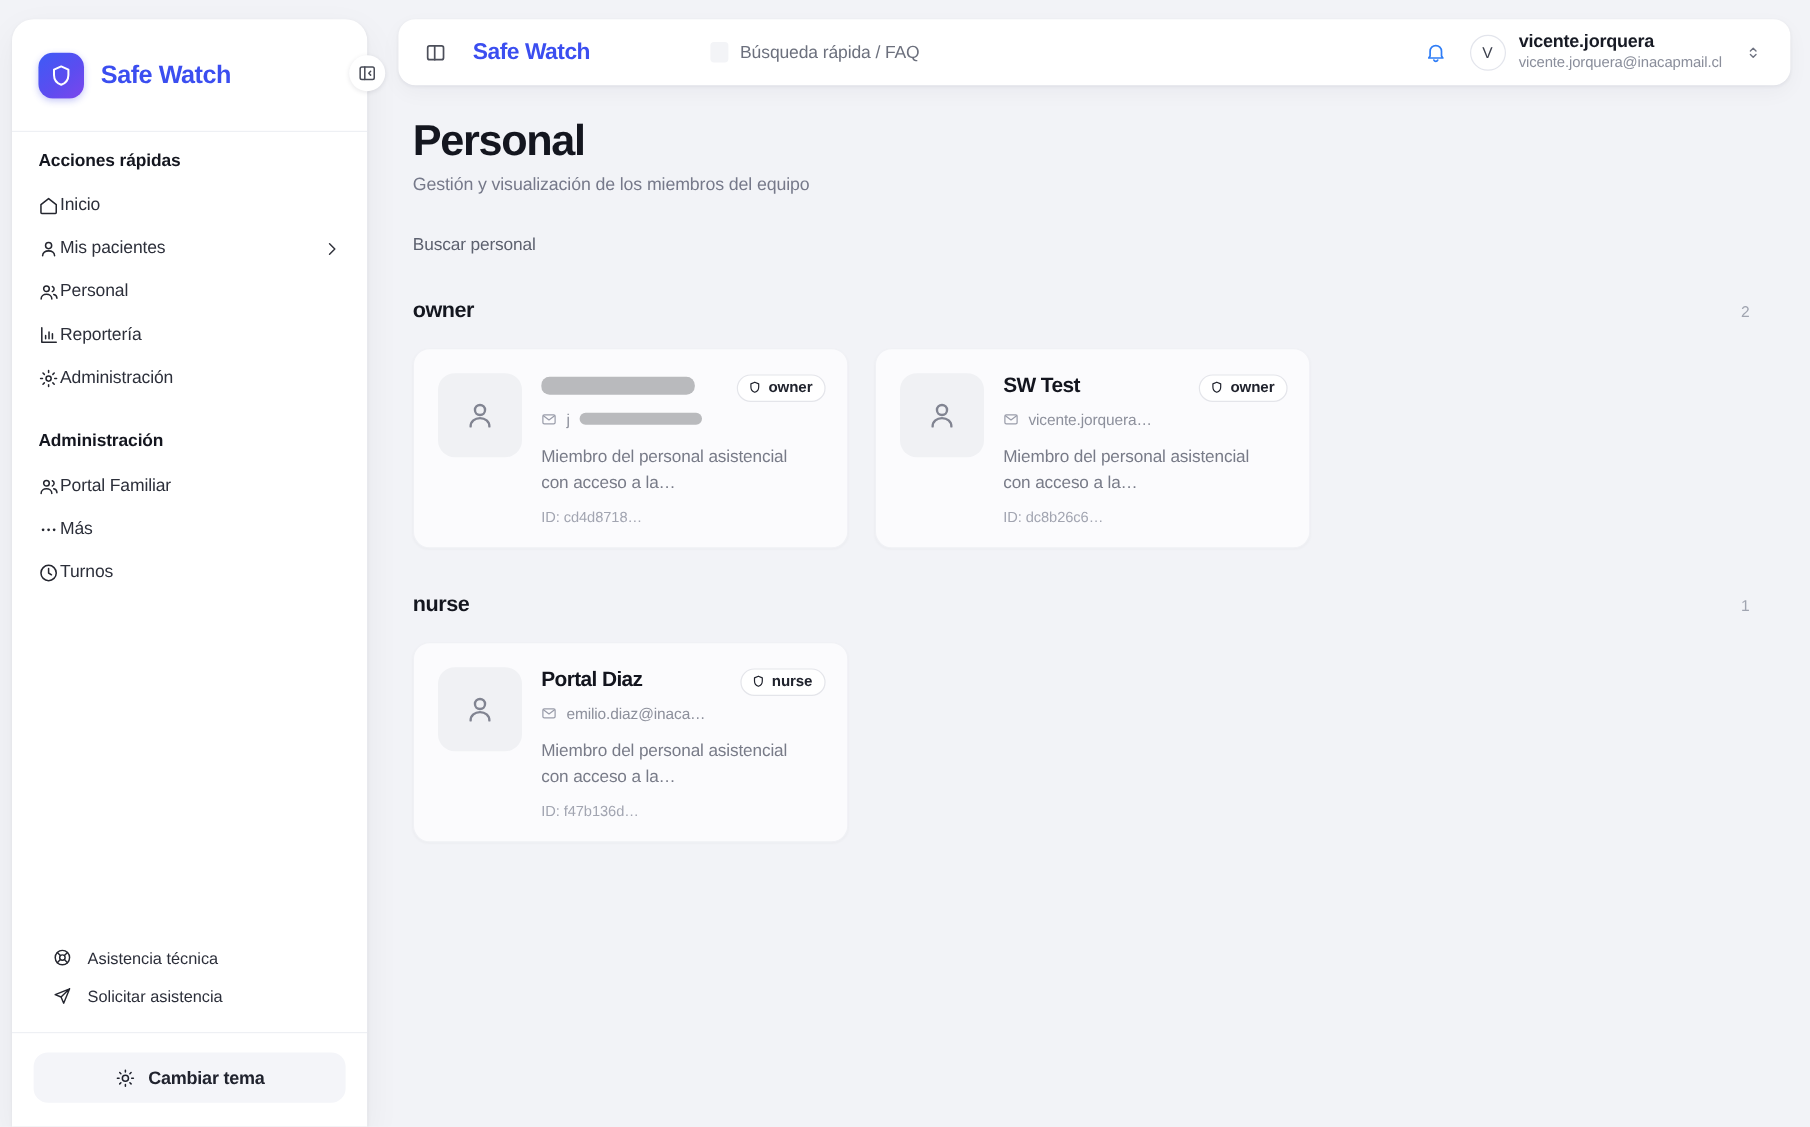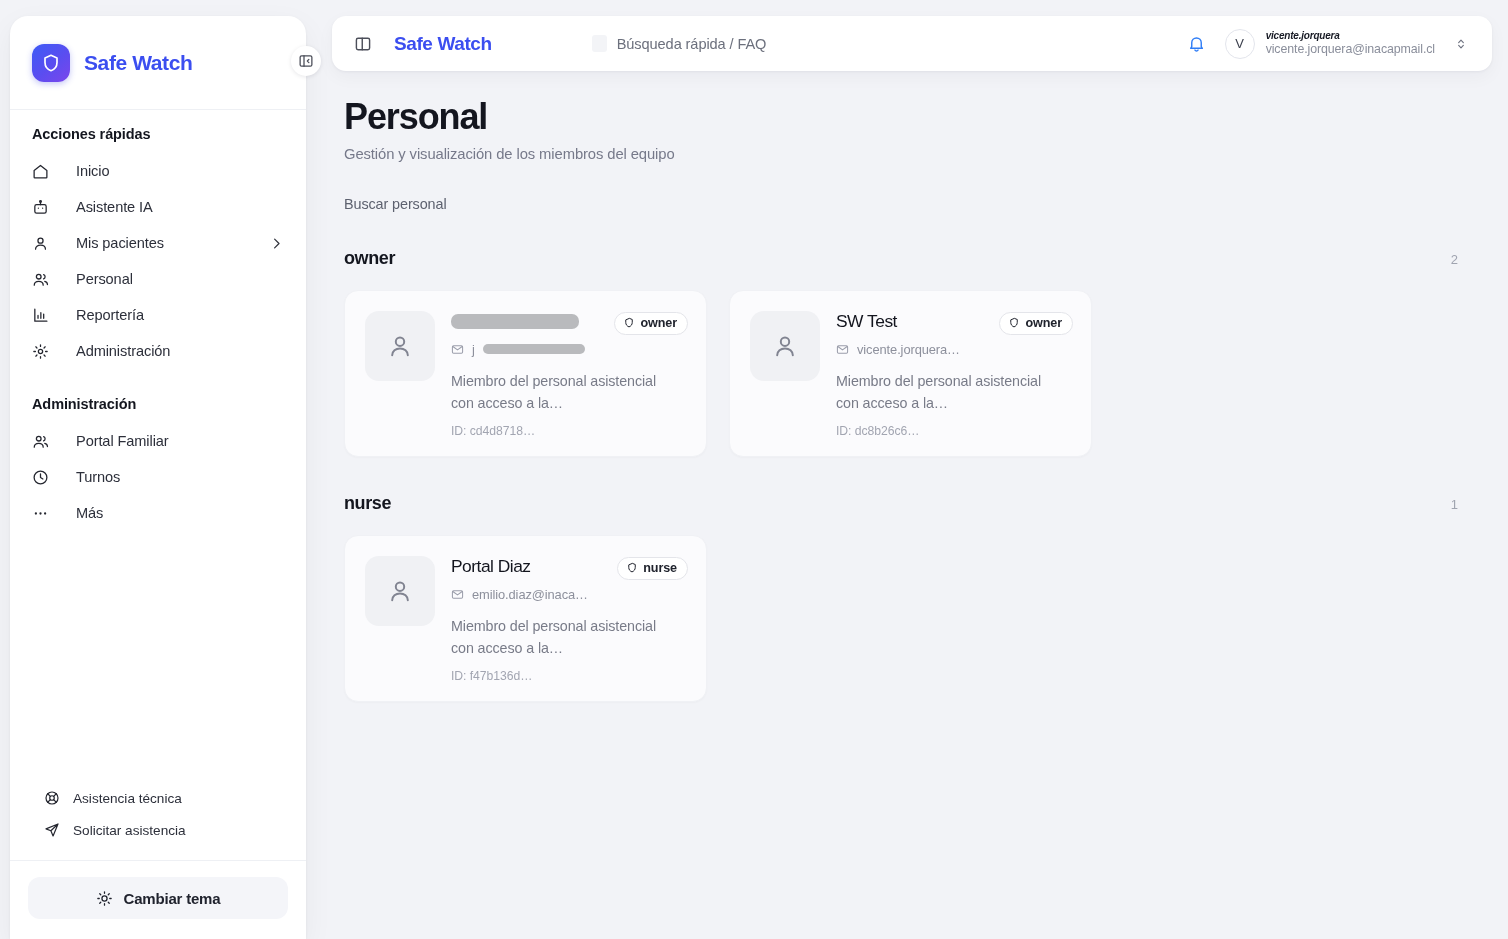--- a/index.html
+++ b/index.html
@@ -60,21 +60,21 @@
   .nav-scroll { flex: 1 1 auto; padding: 16px 0 0 0; overflow: hidden; }
 
   .nav-group-title {
     font-size: 14.5px; font-weight: 700; color: #14161f;
     padding: 0 22px; margin-bottom: 11px;
     letter-spacing: -.1px;
   }
   .nav-group + .nav-group { margin-top: 27px; }
 
   .nav-item {
-    display: flex; align-items: center; gap: 27px;
+    display: flex; align-items: center; gap: 1px;
     height: 36px; padding: 0 22px;
     color: #2c2f3a; font-size: 14.6px;
     cursor: pointer; position: relative;
     letter-spacing: -.1px;
   }
   .nav-item .ic { width: 17px; height: 17px; flex: 0 0 auto; display: flex; align-items: center; justify-content: center; }
   .nav-item .chev { position: absolute; right: 22px; display: flex; }
 
   .sidebar-foot { flex: 0 0 auto; padding: 0 0 0 0; }
   .foot-links { padding: 8px 12px 14px; border-bottom: 1px solid #eef0f4; }
@@ -140,21 +140,21 @@
     border-radius: 12px; cursor: pointer; border: none; background: transparent;
     font-family: inherit;
   }
   .avatar-circle {
     width: 30px; height: 30px; border-radius: 50%;
     border: 1px solid #e3e5ec; background: #fff;
     display: flex; align-items: center; justify-content: center;
     font-size: 13px; color: #3d414e; font-weight: 500; flex: 0 0 auto;
   }
   .user-txt { display: flex; flex-direction: column; align-items: flex-start; line-height: 1.25; }
-  .user-name { font-size: 10px; font-weight: 700; color: #171a24; letter-spacing: -.2px; font-style: italic; }
+  .user-name { font-size: 15px; font-weight: 700; color: #171a24; letter-spacing: -.2px; }
   .user-mail { font-size: 12.4px; color: #8a8e9b; letter-spacing: -.1px; }
 
   
   .content { flex: 1 1 auto; padding: 26px 28px 0 28px; overflow: hidden; }
 
   .page-title {
     font-size: 36px; font-weight: 700; color: #14161f;
     letter-spacing: -1.1px; line-height: 1.1;
   }
   .page-sub {
@@ -201,21 +201,21 @@
   .card-avatar {
     width: 70px; height: 70px; border-radius: 14px;
     background: #f0f1f4;
     display: flex; align-items: center; justify-content: center;
     flex: 0 0 auto;
   }
   .card-body { flex: 1 1 auto; min-width: 0; }
 
   .card-top { display: flex; align-items: flex-start; gap: 8px; }
   .card-name {
-    font-size: 17.4px; font-weight: 400; color: #13151e;
+    font-size: 17.4px; font-weight: 700; color: #13151e;
     letter-spacing: -.5px; line-height: 1.15; flex: 1 1 auto;
     white-space: nowrap; overflow: hidden;
   }
   .redact-name {
     display: inline-block; height: 15px; width: 128px;
     background: #b9babd; border-radius: 7px; margin-top: 3px;
   }
   .role-pill {
     display: inline-flex; align-items: center; gap: 5px;
     height: 23px; padding: 0 10px 0 8px;
@@ -271,31 +271,20 @@
 
         <div class="nav-item">
           <span class="ic">
             <svg width="17" height="17" viewBox="0 0 24 24" fill="none" stroke="#24262f" stroke-width="1.8" stroke-linecap="round" stroke-linejoin="round">
                 <path d="M3 10.5 12 3.5l9 7V20a1 1 0 0 1-1 1H4a1 1 0 0 1-1-1z"></path>
               </svg>
           </span>
           <span>Inicio</span>
         </div>
 
-        <div class="nav-item">
-          <span class="ic">
-            <svg width="17" height="17" viewBox="0 0 24 24" fill="none" stroke="#24262f" stroke-width="1.8" stroke-linecap="round" stroke-linejoin="round">
-                <rect x="4" y="8" width="16" height="12" rx="2.5"></rect>
-                <path d="M12 4.5V8"></path>
-                <circle cx="12" cy="3.4" r="1.2"></circle>
-                <path d="M9 13h.01M15 13h.01"></path>
-              </svg>
-          </span>
-          <span>Asistente IA</span>
-        </div>
 
         <div class="nav-item">
           <span class="ic">
             <svg width="17" height="17" viewBox="0 0 24 24" fill="none" stroke="#24262f" stroke-width="1.8" stroke-linecap="round" stroke-linejoin="round">
                 <circle cx="12" cy="8" r="3.6"></circle>
                 <path d="M5 20c0-3.6 3.1-5.8 7-5.8s7 2.2 7 5.8"></path>
               </svg>
           </span>
           <span>Mis pacientes</span>
           <span class="chev">
@@ -347,37 +336,37 @@
                 <circle cx="9.5" cy="8" r="3.3"></circle>
                 <path d="M3.2 20c0-3.4 2.8-5.5 6.3-5.5s6.3 2.1 6.3 5.5"></path>
                 <path d="M16.4 5.2a3.2 3.2 0 0 1 0 6M18 14.6c2.3.5 3.8 2.2 3.8 4.6"></path>
               </svg>
           </span>
           <span>Portal Familiar</span>
         </div>
 
         <div class="nav-item">
           <span class="ic">
-            <svg width="17" height="17" viewBox="0 0 24 24" fill="none" stroke="#24262f" stroke-width="1.8" stroke-linecap="round" stroke-linejoin="round">
-                <circle cx="12" cy="12" r="9"></circle>
-                <path d="M12 6.8V12l3.4 2.1"></path>
-              </svg>
-          </span>
-          <span>Turnos</span>
-        </div>
-
-        <div class="nav-item">
-          <span class="ic">
             <svg width="17" height="17" viewBox="0 0 24 24" fill="#24262f">
                 <circle cx="5.5" cy="12" r="1.6"></circle>
                 <circle cx="12" cy="12" r="1.6"></circle>
                 <circle cx="18.5" cy="12" r="1.6"></circle>
               </svg>
           </span>
           <span>Más</span>
+        </div>
+
+        <div class="nav-item">
+          <span class="ic">
+            <svg width="17" height="17" viewBox="0 0 24 24" fill="none" stroke="#24262f" stroke-width="1.8" stroke-linecap="round" stroke-linejoin="round">
+                <circle cx="12" cy="12" r="9"></circle>
+                <path d="M12 6.8V12l3.4 2.1"></path>
+              </svg>
+          </span>
+          <span>Turnos</span>
         </div>
       </div>
     </nav>
 
     <div class="sidebar-foot">
       <div class="foot-links">
         <div class="foot-item">
           <span class="ic">
             <svg width="16" height="16" viewBox="0 0 24 24" fill="none" stroke="#24262f" stroke-width="1.8" stroke-linecap="round" stroke-linejoin="round">
                 <circle cx="12" cy="12" r="9"></circle>

